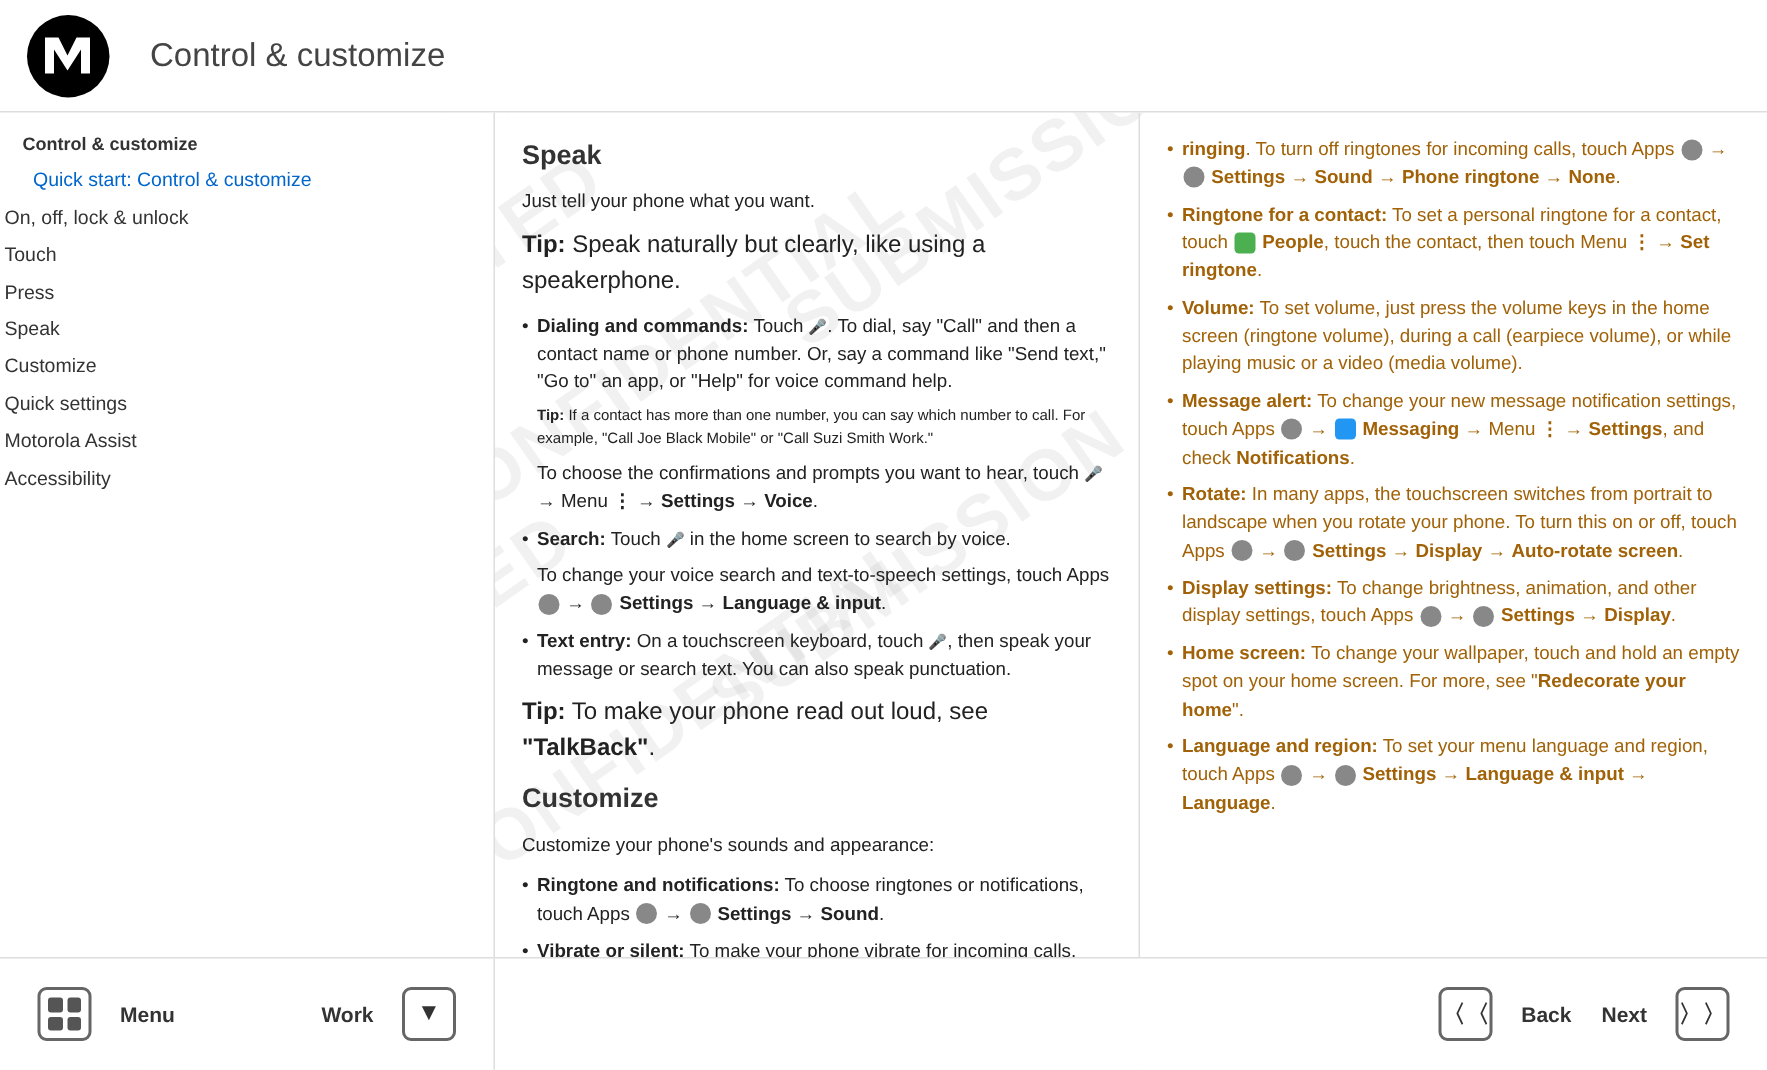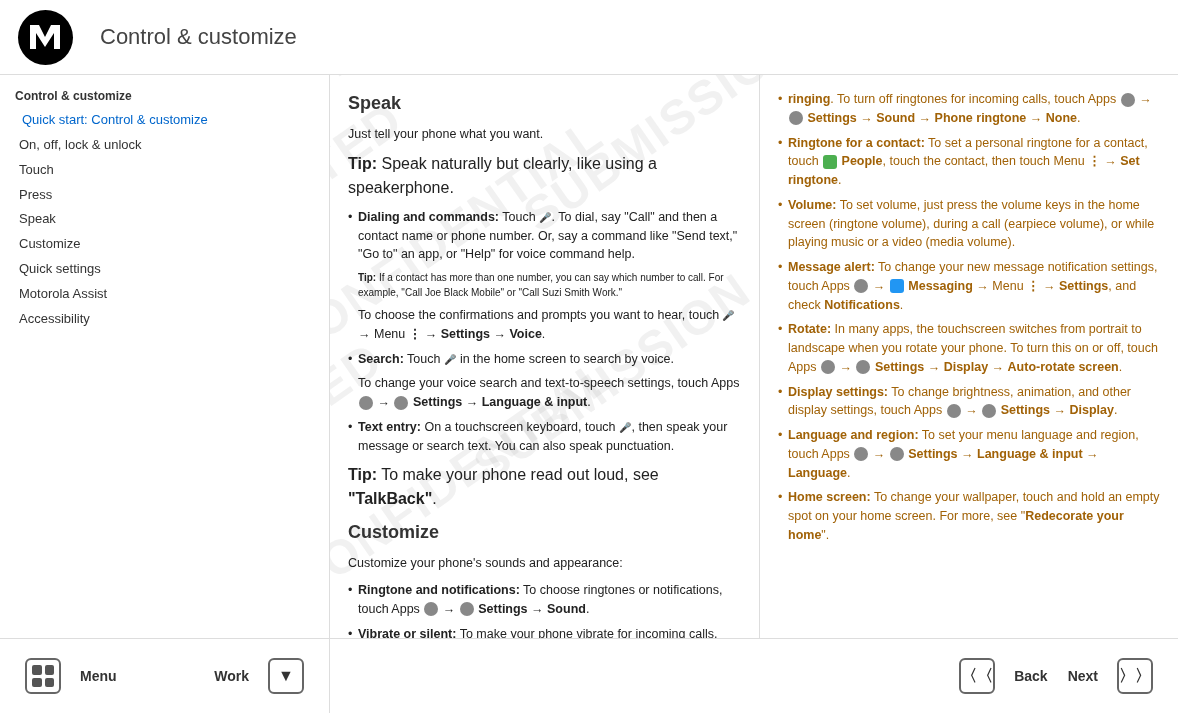--- a/index.html
+++ b/index.html
@@ -89,21 +89,21 @@
     }
     .sidebar-item {
       padding: 2px 10px 2px 15px;
       font-size: 13px;
       color: #333;
       cursor: pointer;
       line-height: 1.6;
     }
     .sidebar-item.level1 { font-weight: bold; font-size: 12px; }
     .sidebar-item.level2 { padding-left: 22px; color: #0066cc; }
-    .sidebar-item.level3 { padding-left: 19px; }
+    .sidebar-item.level3 { padding-left: 3px; }
 
     
     .content-area {
       flex: 1;
       display: flex;
       overflow: hidden;
     }
 
     
     .left-panel {
@@ -361,26 +361,26 @@
         </li>
         <li>
           <span class="bullet-item-label">Rotate:</span>
           <span> In many apps, the touchscreen switches from portrait to landscape when you rotate your phone. To turn this on or off, touch Apps <span class="settings-icon-inline"></span> → <span class="settings-icon-inline"></span> <span class="bold-link">Settings</span> → <span class="bold-link">Display</span> → <span class="bold-link">Auto-rotate screen</span>.</span>
         </li>
         <li>
           <span class="bullet-item-label">Display settings:</span>
           <span> To change brightness, animation, and other display settings, touch Apps <span class="settings-icon-inline"></span> → <span class="settings-icon-inline"></span> <span class="bold-link">Settings</span> → <span class="bold-link">Display</span>.</span>
         </li>
         <li>
+          <span class="bullet-item-label">Home screen:</span>
+          <span> To change your wallpaper, touch and hold an empty spot on your home screen. For more, see "<span class="bold-link">Redecorate your home</span>".</span>
+        </li>
+        <li>
           <span class="bullet-item-label">Language and region:</span>
           <span> To set your menu language and region, touch Apps <span class="settings-icon-inline"></span> → <span class="settings-icon-inline"></span> <span class="bold-link">Settings</span> → <span class="bold-link">Language &amp; input</span> → <span class="bold-link">Language</span>.</span>
-        </li>
-        <li>
-          <span class="bullet-item-label">Home screen:</span>
-          <span> To change your wallpaper, touch and hold an empty spot on your home screen. For more, see "<span class="bold-link">Redecorate your home</span>".</span>
         </li>
       </ul>
     </div>
 
   </div>
 </div>
 
 <div class="bottom-nav">
   <div class="nav-left">
     <button class="nav-btn">

